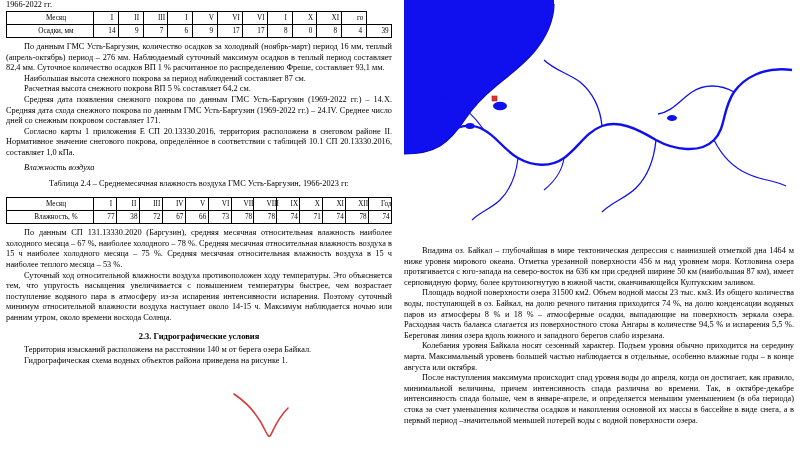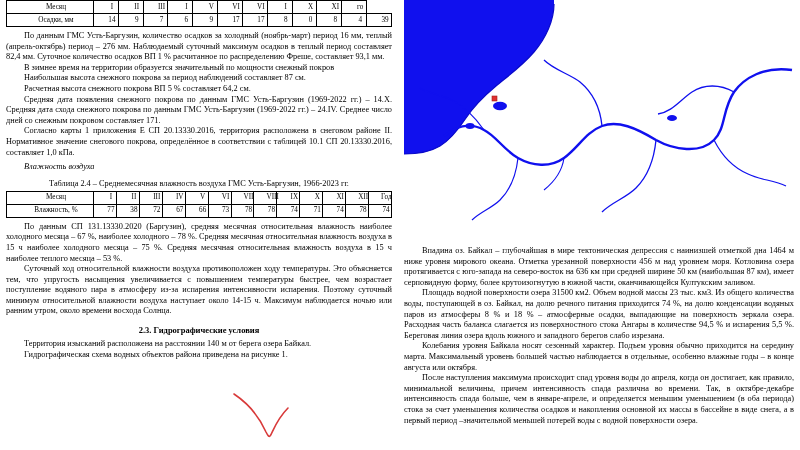--- a/index.html
+++ b/index.html
@@ -74,21 +74,21 @@
     line-height: 9px;
     height: 10px;
   }
   table.grid td.lbl, table.grid th.lbl {
     width: 74px;
     text-align: center;
   }
   .tbl-caption {
     font-size: 8.3px;
     text-align: center;
-    margin: 6px 0 3px 0;
+    margin: 6px 0 9px 0;
   }
   .top-partial {
     font-size: 8.3px;
     margin: 0 0 2px 0;
     text-indent: 0;
   }
 
   
   .figwrap {
     position: relative;
@@ -113,20 +113,21 @@
     pointer-events: none;
   }
 </style>
 </head>
 <body>
 
 <div class="page">
 
   <div class="col-left">
 
+    <div class="top-partial">1966-2022 гг.</div>
 
     <table class="grid">
       <tbody>
           <tr>
         <td class="lbl">Месяц</td>
         <td>I</td>
         <td>II</td>
         <td>III</td>
         <td>I</td>
         <td>V</td>
@@ -151,21 +152,20 @@
         <td>8</td>
         <td>4</td>
         <td>39</td>
       </tr>
     </tbody>
       </table>
 
     <div class="gap2"></div>
 
     <p class="body">По данным ГМС Усть-Баргузин, количество осадков за холодный (ноябрь-март) период 16 мм, теплый (апрель-октябрь) период – 276 мм. Наблюдаемый суточный максимум осадков в теплый период составляет 82,4 мм. Суточное количество осадков ВП 1 % расчитанное по распределению Фреше, составляет 93,1 мм.</p>
-    <p class="body">В зимнее время на территории образуется значительный по мощности снежный покров</p>
     <p class="body">Наибольшая высота снежного покрова за период наблюдений составляет 87 см.</p>
     <p class="body">Расчетная высота снежного покрова ВП 5 % составляет 64,2 см.</p>
     <p class="body">Средняя дата появления снежного покрова по данным ГМС Усть-Баргузин (1969-2022 гг.) – 14.X. Средняя дата схода снежного покрова по данным ГМС Усть-Баргузин (1969-2022 гг.) – 24.IV. Среднее число дней со снежным покровом составляет 171.</p>
     <p class="body">Согласно карты 1 приложения Е СП 20.13330.2016, территория расположена в снеговом районе II. Нормативное значение снегового покрова, определённое в соответствии с таблицей 10.1 СП 20.13330.2016, составляет 1,0 кПа.</p>
 
     <div class="gap2"></div>
     <p class="body center italic">Влажность воздуха</p>
     <p class="tbl-caption">Таблица 2.4 – Среднемесячная влажность воздуха ГМС Усть-Баргузин, 1966-2023 гг.</p>
 
     <table class="grid">

